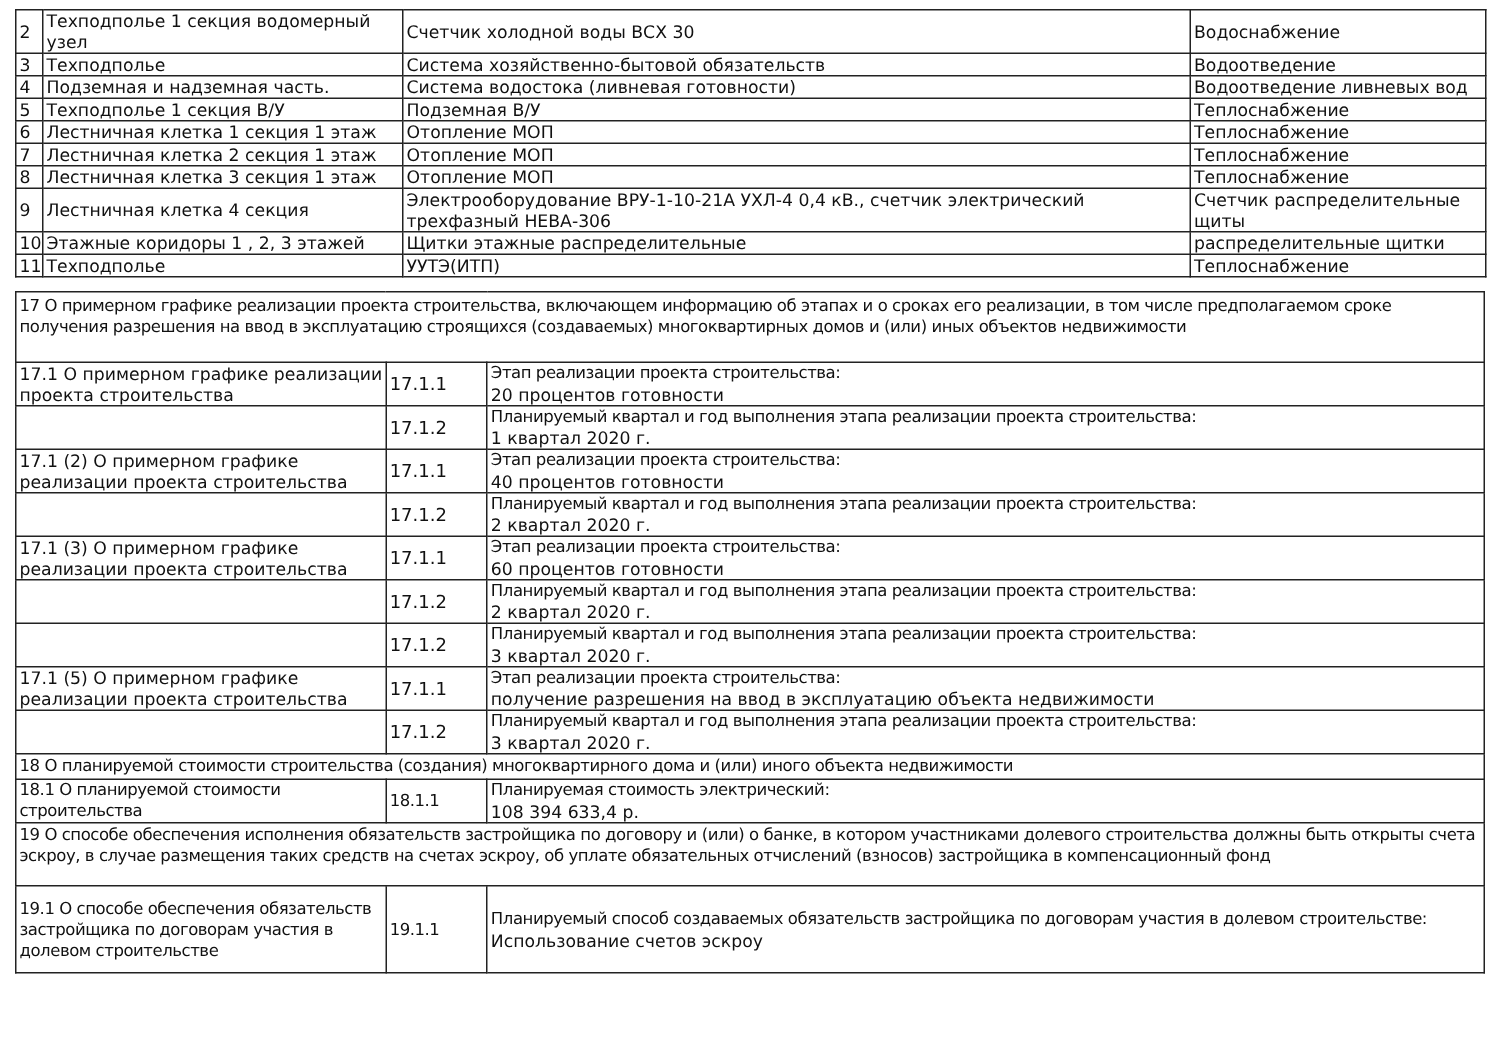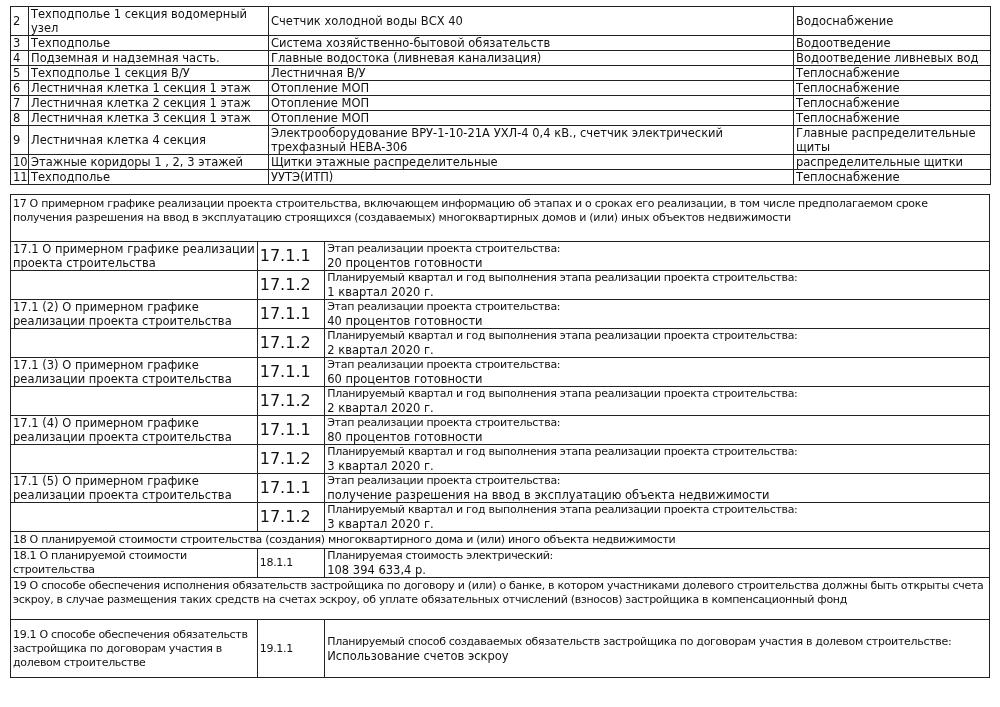--- a/index.html
+++ b/index.html
@@ -17,54 +17,54 @@
   .h16 { height: 15px; }
   .h29 { height: 28px; }
   #tbl-bottom { top: 194px; }
   #tbl-bottom .s1 { width: 240px; }
   #tbl-bottom .s2 { width: 62px; }
   #tbl-bottom .s3 { width: 660px; }
   .sec-head { height: 44px; vertical-align: top; padding-top: 2px; }
   .sec-head-1 { height: 16px; margin-top: 36px; }
   .sec-head-19 { height: 40px; vertical-align: top; padding-top: 1px; }
   .sub { height: 28px; }
-  .sub-col2 { font-size: 16px; }
+  .sub-col2 { font-size: 12px; }
   .cond { letter-spacing: -0.3px; font-size: 11px; }
   .val { font-weight: normal; }
   .tall { height: 58px; }
 </style>
 </head>
 <body>
 
 <div class="page">
 
   <table id="tbl-top">
     <tbody id="top-body">
         <tr class="h29">
           <td class="c-num">2</td>
           <td class="c-loc">Техподполье 1 секция водомерный узел</td>
-          <td class="c-eq">Счетчик холодной воды ВСХ 40</td>
+          <td class="c-eq">Счетчик холодной воды ВСХ 30</td>
           <td class="c-pur">Водоснабжение</td>
         </tr>
         <tr class="h16">
           <td class="c-num">3</td>
           <td class="c-loc">Техподполье</td>
           <td class="c-eq">Система хозяйственно-бытовой обязательств</td>
           <td class="c-pur">Водоотведение</td>
         </tr>
         <tr class="h16">
           <td class="c-num">4</td>
           <td class="c-loc">Подземная и надземная часть.</td>
-          <td class="c-eq">Главные водостока (ливневая канализация)</td>
+          <td class="c-eq">Система водостока (ливневая готовности)</td>
           <td class="c-pur">Водоотведение ливневых вод</td>
         </tr>
         <tr class="h16">
           <td class="c-num">5</td>
           <td class="c-loc">Техподполье 1 секция В/У</td>
-          <td class="c-eq">Лестничная В/У</td>
+          <td class="c-eq">Подземная В/У</td>
           <td class="c-pur">Теплоснабжение</td>
         </tr>
         <tr class="h16">
           <td class="c-num">6</td>
           <td class="c-loc">Лестничная клетка 1 секция 1 этаж</td>
           <td class="c-eq">Отопление МОП</td>
           <td class="c-pur">Теплоснабжение</td>
         </tr>
         <tr class="h16">
           <td class="c-num">7</td>
@@ -75,21 +75,21 @@
         <tr class="h16">
           <td class="c-num">8</td>
           <td class="c-loc">Лестничная клетка 3 секция 1 этаж</td>
           <td class="c-eq">Отопление МОП</td>
           <td class="c-pur">Теплоснабжение</td>
         </tr>
         <tr class="h29">
           <td class="c-num">9</td>
           <td class="c-loc">Лестничная клетка 4 секция</td>
           <td class="c-eq">Электрооборудование ВРУ-1-10-21А УХЛ-4 0,4 кВ., счетчик электрический трехфазный НЕВА-306</td>
-          <td class="c-pur">Главные распределительные щиты</td>
+          <td class="c-pur">Счетчик распределительные щиты</td>
         </tr>
         <tr class="h16">
           <td class="c-num">10</td>
           <td class="c-loc">Этажные коридоры 1 , 2, 3 этажей</td>
           <td class="c-eq">Щитки этажные распределительные</td>
           <td class="c-pur">распределительные щитки</td>
         </tr>
         <tr class="h16">
           <td class="c-num">11</td>
           <td class="c-loc">Техподполье</td>
@@ -151,28 +151,20 @@
         </tr>
         <tr class="sub">
           <td></td>
           <td class="sub-col2">17.1.2</td>
           <td>
             <div class="cond">Планируемый квартал и год выполнения этапа реализации проекта строительства:</div>
             <div class="val">2 квартал 2020 г.</div>
           </td>
         </tr>
         <tr class="sub">
-          <td>17.1 (4) О примерном графике реализации проекта строительства</td>
-          <td class="sub-col2">17.1.1</td>
-          <td>
-            <div class="cond">Этап реализации проекта строительства:</div>
-            <div class="val">80 процентов готовности</div>
-          </td>
-        </tr>
-        <tr class="sub">
           <td></td>
           <td class="sub-col2">17.1.2</td>
           <td>
             <div class="cond">Планируемый квартал и год выполнения этапа реализации проекта строительства:</div>
             <div class="val">3 квартал 2020 г.</div>
           </td>
         </tr>
         <tr class="sub">
           <td>17.1 (5) О примерном графике реализации проекта строительства</td>
           <td class="sub-col2">17.1.1</td>

